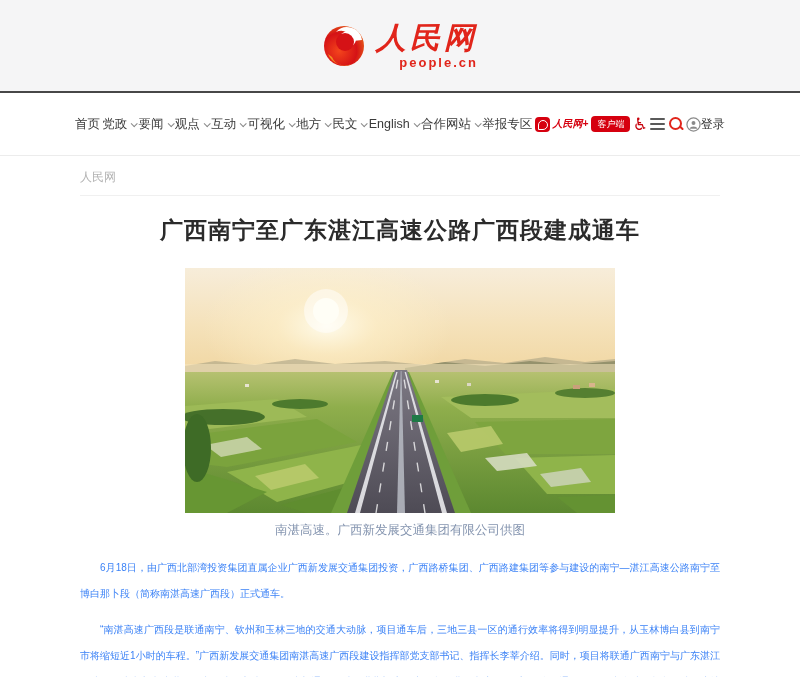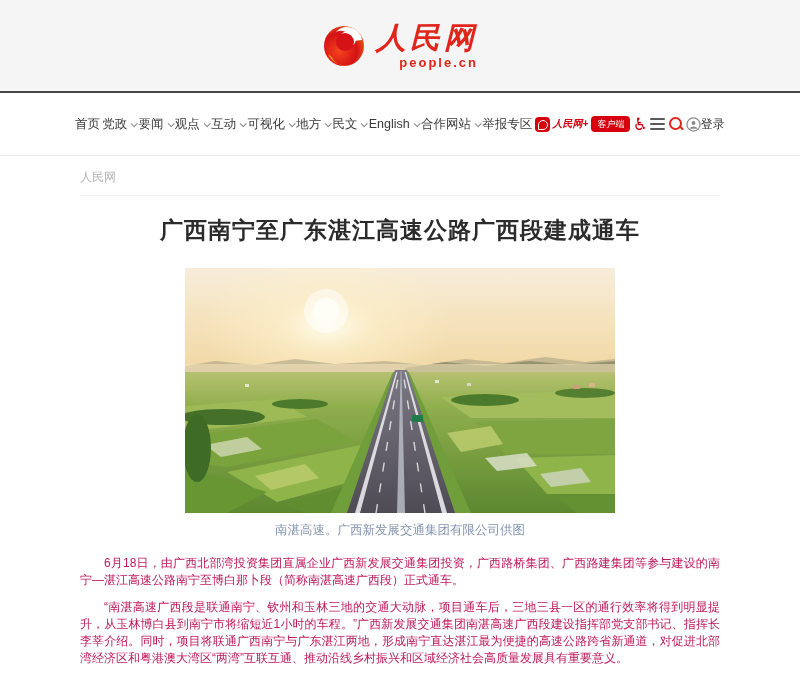--- a/index.html
+++ b/index.html
@@ -46,21 +46,21 @@
   .font-pill { background:#f5f5f5; border-radius:12px; padding:3px 10px; display:flex; align-items:baseline; gap:4px; color:#555; cursor:pointer; }
   .tt-icon { font-weight:bold; color:#666; }
   .tt-icon .big { font-size:12px; } .tt-icon .small { font-size:9px; }
   .font-pill-label { font-size:12px; }
 
   .figure { margin-top:22px; text-align:center; }
   .hero-svg { display:block; margin:0 auto; }
   .caption { margin-top:9px; text-align:center; font-size:12.5px; color:#8494af; font-family:"DejaVu Serif","Liberation Serif",serif; }
 
   .body-text { margin-top:16px; padding-bottom:20px; }
-  .body-text p { font-size:12px; line-height:17px; color:#be185d; text-indent:2em; text-align:justify; margin-bottom:10px; }
+  .body-text p { font-size:10px; line-height:26px; color:#3b82f6; text-indent:2em; text-align:justify; margin-bottom:10px; }
 </style>
 </head>
 <body>
 
 <header class="masthead">
   <div class="logo-wrap">
     <svg class="logo-sphere" viewBox="0 0 44 44">
       <defs>
         <radialGradient id="sph" cx="38%" cy="62%" r="80%">
           <stop offset="0%" stop-color="#f4451c"></stop>

